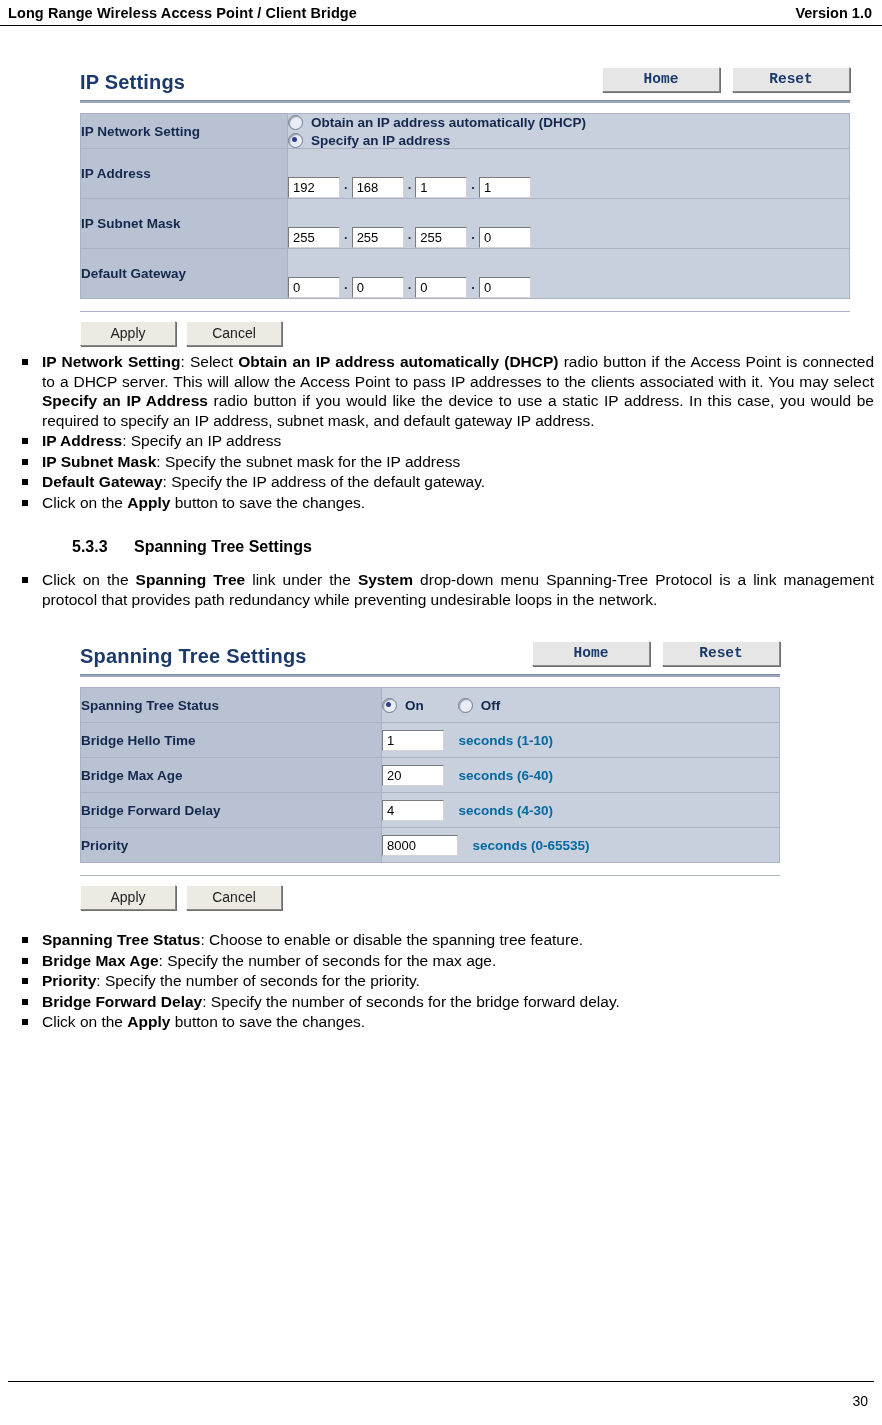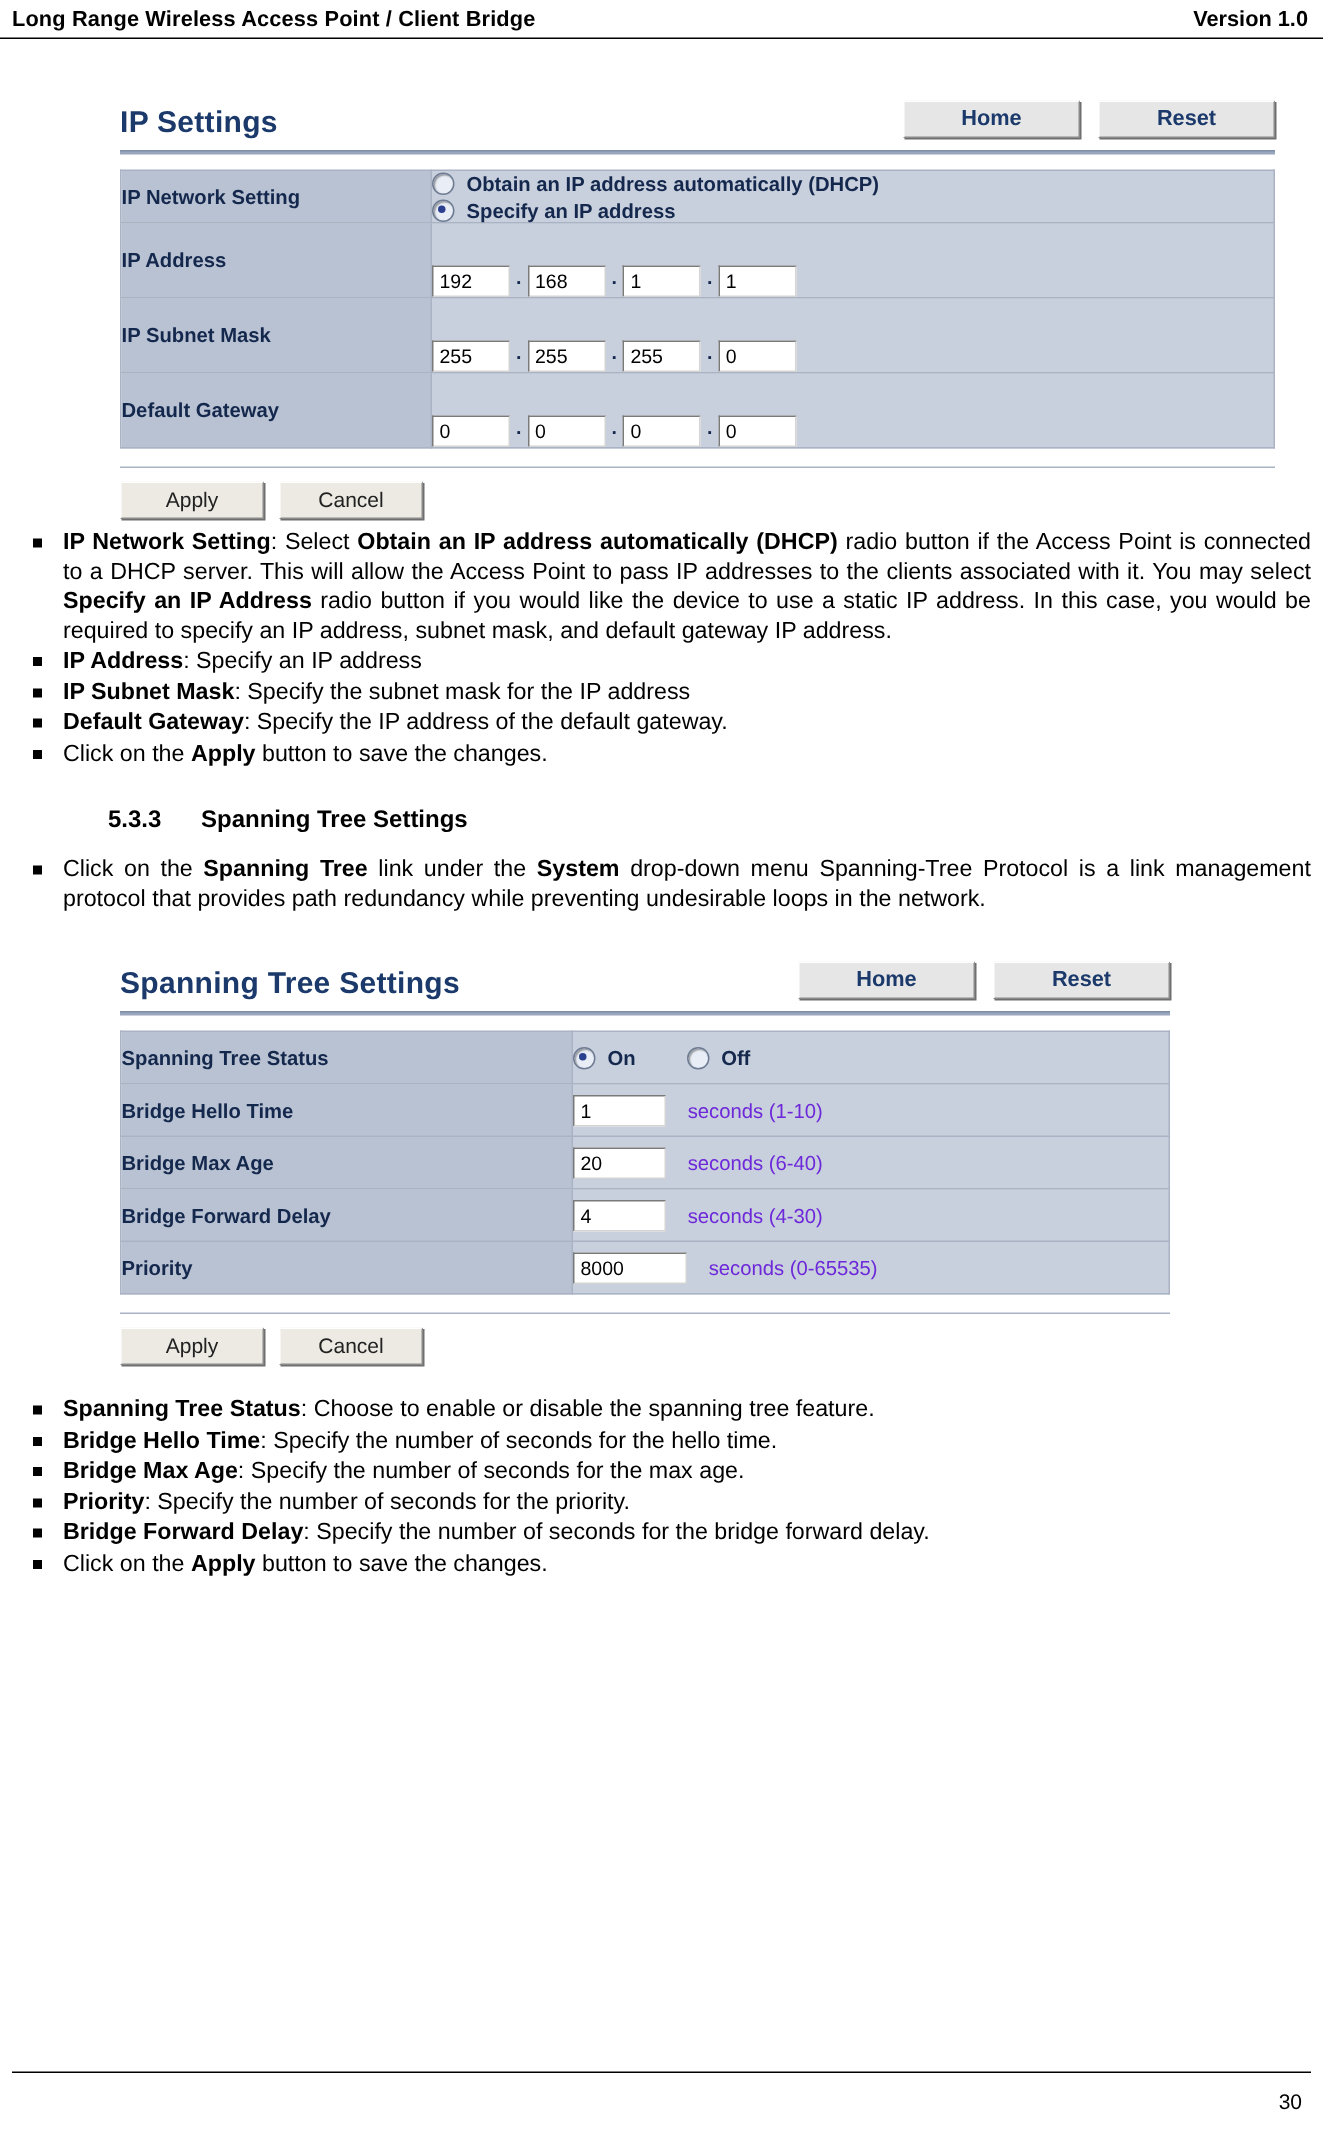--- a/index.html
+++ b/index.html
@@ -85,21 +85,21 @@
     text-align: center;
     font-size: 14.5px;
     font-weight: bold;
     color: #1b3a6b;
     background: #e6e6e6;
     border: 1px solid #8a8a8a;
     border-top-color: #ffffff;
     border-left-color: #ffffff;
     box-shadow: 1px 1px 0 #6f6f6f;
     padding: 3px 10px 4px 10px;
-    font-family: Liberation Sans, sans-serif;
+    font-family: Liberation Mono, monospace;
   }
   .rule {
     height: 2px;
     background: #9aa6bb;
     border-top: 1px solid #7e8da8;
     margin: 2px 0 10px 0;
   }
   .tbl {
     width: 100%;
     border-collapse: collapse;
@@ -190,22 +190,22 @@
     color: #000;
     padding: 1px 4px;
     box-sizing: border-box;
     font-family: "Liberation Sans", sans-serif;
     line-height: 18px;
     display: inline-block;
     vertical-align: middle;
   }
   .unit {
     font-size: 13.5px;
-    font-weight: normal;
-    color: #6d28d9;
+    font-weight: bold;
+    color: #0369a1;
     margin-left: 10px;
     vertical-align: middle;
   }
   .sep {
     border-top: 1px solid #aab3c4;
     margin: 12px 0 9px 0;
   }
   .apply-row {
     display: flex;
     gap: 10px;
@@ -464,21 +464,20 @@
       <div class="apply-row">
         <div class="btn-sm">Apply</div>
         <div class="btn-sm">Cancel</div>
       </div>
     </div>
 
     <div class="spacer-sm"></div>
 
     <ul class="bul">
       <li><span><span class="b">Spanning Tree Status</span><span>: Choose to enable or disable the spanning tree feature.</span></span></li>
-      <li><span><span class="b">Bridge Hello Time</span><span>: Specify the number of seconds for the hello time.</span></span></li>
       <li><span><span class="b">Bridge Max Age</span><span>: Specify the number of seconds for the max age.</span></span></li>
       <li><span><span class="b">Priority</span><span>: Specify the number of seconds for the priority.</span></span></li>
       <li><span><span class="b">Bridge Forward Delay</span><span>: Specify the number of seconds for the bridge forward delay.</span></span></li>
       <li><span><span>Click on the </span><span class="b">Apply</span><span> button to save the changes.</span></span></li>
     </ul>
 
   </div>
 
   <div class="footer">
     <div class="line"></div>

